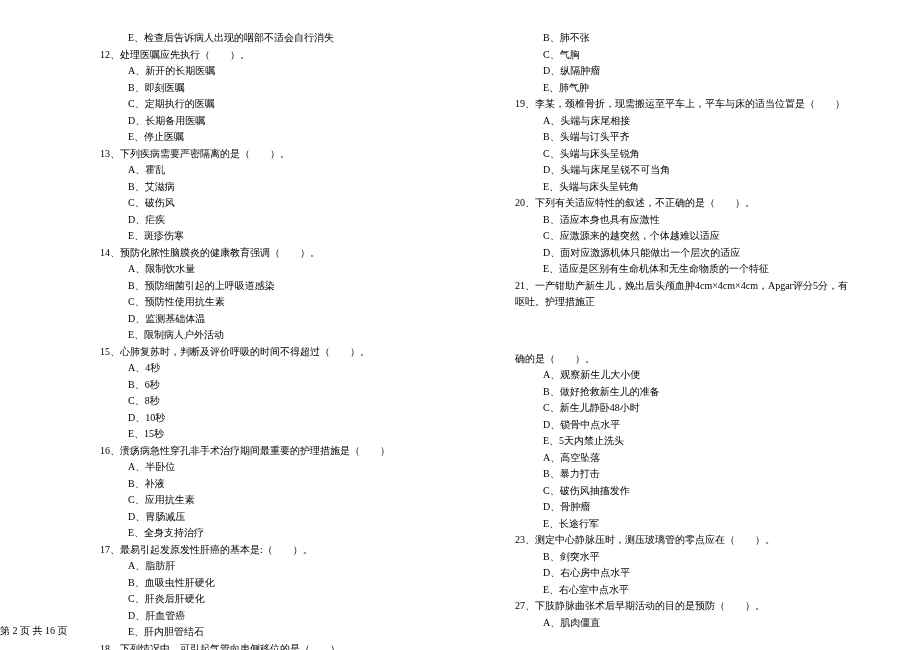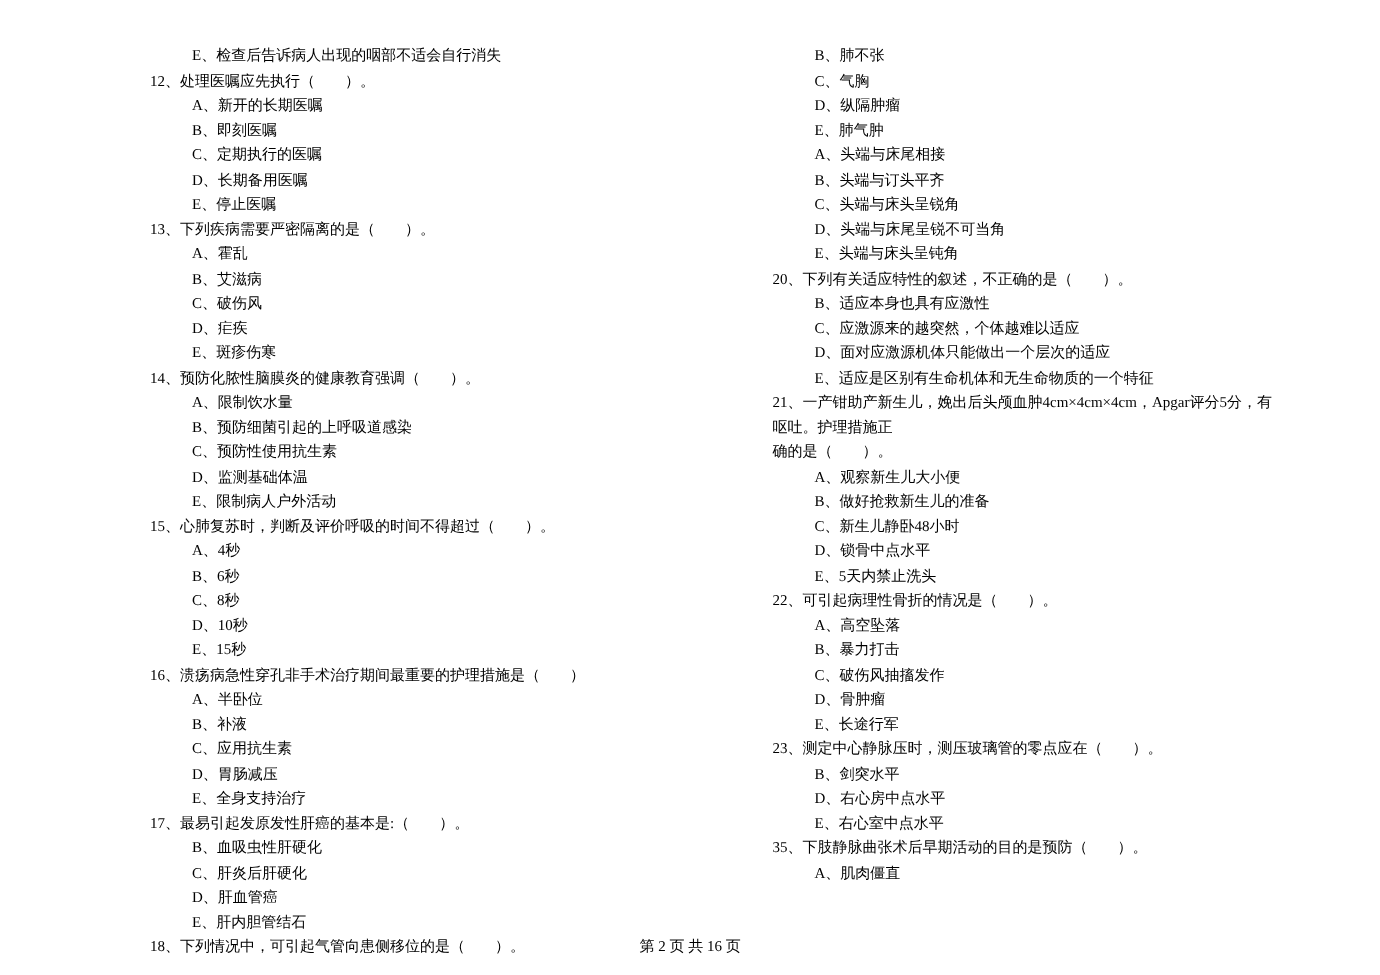--- a/index.html
+++ b/index.html
@@ -23,26 +23,27 @@
       line-height: 1.65;
     }
     .q-option {
       padding-left: 28px;
     }
     .q-stem {
       padding-left: 0;
     }
     .q-stem-cont {
       padding-left: 0;
+      margin-top: 40px;
     }
     .footer {
       position: absolute;
       bottom: 12px;
       width: 100%;
-      text-align: center;
+      text-align: left;
       font-size: 10px;
     }
   </style>
 </head>
 <body>
 
 <div class="page">
   <div class="column">
     <div class="q-option">E、检查后告诉病人出现的咽部不适会自行消失</div>
 
@@ -75,66 +76,67 @@
     <div class="q-option">E、15秒</div>
 
     <div class="q-stem"><span>16</span>、<span>溃疡病急性穿孔非手术治疗期间最重要的护理措施是（　　）</span></div>
     <div class="q-option">A、半卧位</div>
     <div class="q-option">B、补液</div>
     <div class="q-option">C、应用抗生素</div>
     <div class="q-option">D、胃肠减压</div>
     <div class="q-option">E、全身支持治疗</div>
 
     <div class="q-stem"><span>17</span>、<span>最易引起发原发性肝癌的基本是:（　　）。</span></div>
+    <div class="q-option">A、脂肪肝</div>
     <div class="q-option">B、血吸虫性肝硬化</div>
     <div class="q-option">C、肝炎后肝硬化</div>
     <div class="q-option">D、肝血管癌</div>
     <div class="q-option">E、肝内胆管结石</div>
 
     <div class="q-stem"><span>18</span>、<span>下列情况中，可引起气管向患侧移位的是（　　）。</span></div>
 
   </div>
 
   <div class="column">
     <div class="q-option">B、肺不张</div>
     <div class="q-option">C、气胸</div>
     <div class="q-option">D、纵隔肿瘤</div>
     <div class="q-option">E、肺气肿</div>
 
+    <div class="q-stem"><span>19</span>、<span>李某，颈椎骨折，现需搬运至平车上，平车与床的适当位置是（　　）</span></div>
     <div class="q-option">A、头端与床尾相接</div>
     <div class="q-option">B、头端与订头平齐</div>
     <div class="q-option">C、头端与床头呈锐角</div>
     <div class="q-option">D、头端与床尾呈锐不可当角</div>
     <div class="q-option">E、头端与床头呈钝角</div>
 
     <div class="q-stem"><span>20</span>、<span>下列有关适应特性的叙述，不正确的是（　　）。</span></div>
     <div class="q-option">B、适应本身也具有应激性</div>
     <div class="q-option">C、应激源来的越突然，个体越难以适应</div>
     <div class="q-option">D、面对应激源机体只能做出一个层次的适应</div>
     <div class="q-option">E、适应是区别有生命机体和无生命物质的一个特征</div>
 
     <div class="q-stem"><span>21</span>、<span>一产钳助产新生儿，娩出后头颅血肿4cm×4cm×4cm，Apgar评分5分，有呕吐。护理措施正</span></div>
     <div class="q-stem-cont">确的是（　　）。</div>
     <div class="q-option">A、观察新生儿大小便</div>
     <div class="q-option">B、做好抢救新生儿的准备</div>
     <div class="q-option">C、新生儿静卧48小时</div>
     <div class="q-option">D、锁骨中点水平</div>
     <div class="q-option">E、5天内禁止洗头</div>
 
-    <div class="q-stem"><span>22</span>、<span>可引起病理性骨折的情况是（　　）。</span></div>
     <div class="q-option">A、高空坠落</div>
     <div class="q-option">B、暴力打击</div>
     <div class="q-option">C、破伤风抽搐发作</div>
     <div class="q-option">D、骨肿瘤</div>
     <div class="q-option">E、长途行军</div>
 
     <div class="q-stem"><span>23</span>、<span>测定中心静脉压时，测压玻璃管的零点应在（　　）。</span></div>
     <div class="q-option">B、剑突水平</div>
     <div class="q-option">D、右心房中点水平</div>
     <div class="q-option">E、右心室中点水平</div>
 
-    <div class="q-stem"><span>35</span>、<span>下肢静脉曲张术后早期活动的目的是预防（　　）。</span></div>
+    <div class="q-stem"><span>27</span>、<span>下肢静脉曲张术后早期活动的目的是预防（　　）。</span></div>
     <div class="q-option">A、肌肉僵直</div>
 
   </div>
 </div>
 
 <div class="footer">第 2 页 共 16 页</div>
 
 </body></html>

